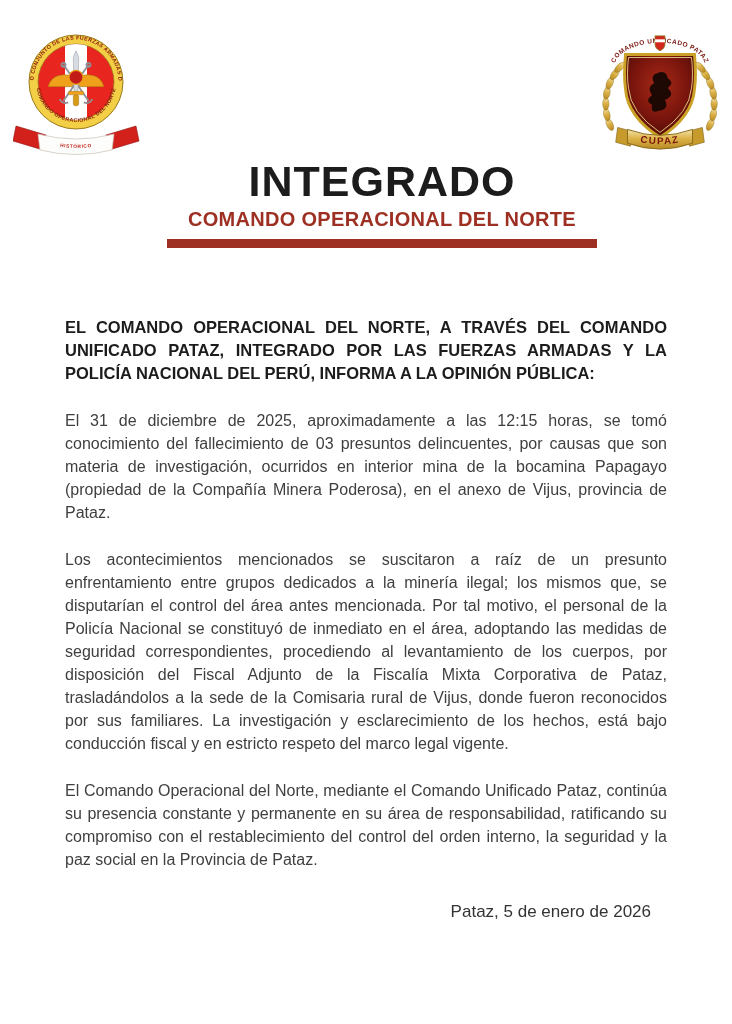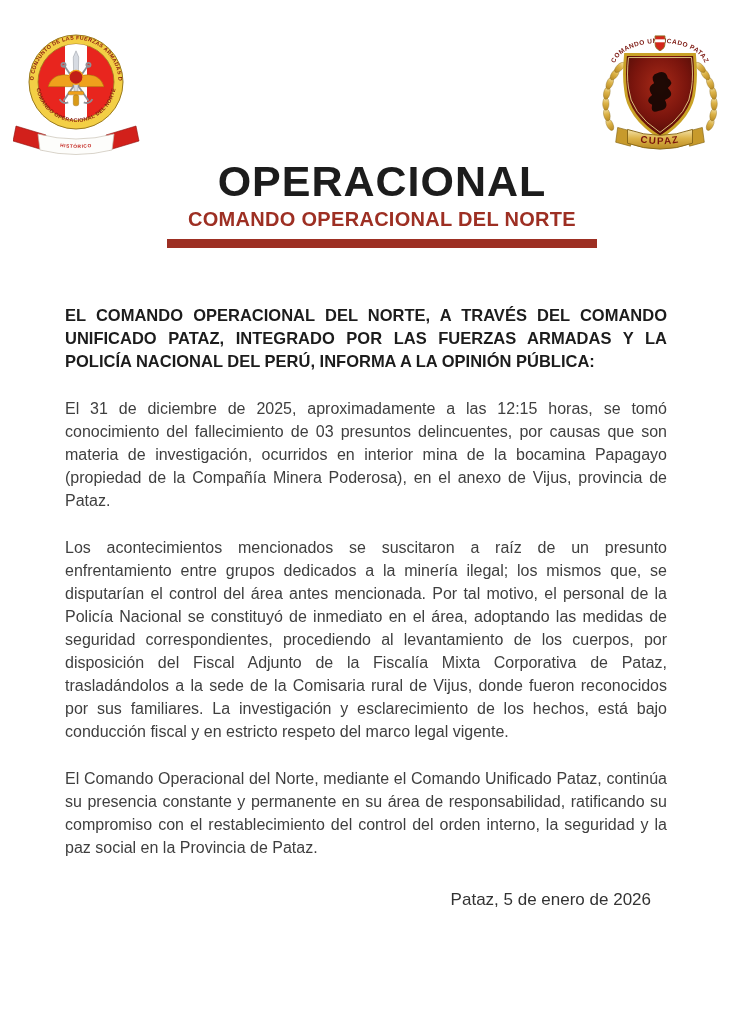--- a/index.html
+++ b/index.html
@@ -17,21 +17,21 @@
     color:#1c1c1c;letter-spacing:1px;
   }
   .title-block h2{
     margin:3px 0 0;font-size:20px;line-height:24px;font-weight:bold;
     color:#9d2f23;letter-spacing:.3px;
   }
   .divider{width:430px;height:9px;margin:8px auto 0;background:#9d2f23;}
   
   .body{position:absolute;left:65px;top:304px;width:602px;}
   .body p{
-    margin:0 0 24px;font-size:16px;line-height:23px;
+    margin:12px 0 24px;font-size:16px;line-height:23px;
     color:#3f3f3f;text-align:justify;
   }
   .body p.lead{font-size:16.5px;font-weight:bold;color:#1c1c1c;}
   .body p.dateline{
     text-align:right;padding-right:16px;margin-top:29px;margin-bottom:0;
     font-size:17px;color:#333333;
   }
   svg text{font-family:"Liberation Sans",sans-serif;}
 </style>
 </head>
@@ -146,21 +146,21 @@
         <path d="M108,103 L93,107 L95,122 L110,118 Z" fill="#c79a2c" stroke="#8a6a1a" stroke-width="0.7"></path>
         <path d="M32,105 Q65,117 98,105 L98,119 Q65,131 32,119 Z" fill="url(#goldG)" stroke="#8a6a1a" stroke-width="1"></path>
         <text font-size="10" font-weight="bold" fill="#7a140d" letter-spacing="1.4">
           <textPath href="#rbanner" startOffset="50%" text-anchor="middle">CUPAZ</textPath>
         </text>
       </g>
     </svg>
   </div>
 
   <div class="title-block">
-    <h1>OPERACIONAL</h1>
+    <h1>INTEGRADO</h1>
     <h2>COMANDO OPERACIONAL DEL NORTE</h2>
     <div class="divider"></div>
   </div>
 
   <main class="body">
     <p class="lead">EL COMANDO OPERACIONAL DEL NORTE, A TRAVÉS DEL COMANDO UNIFICADO PATAZ, INTEGRADO POR LAS FUERZAS ARMADAS Y LA POLICÍA NACIONAL DEL PERÚ, INFORMA A LA OPINIÓN PÚBLICA:</p>
     <p>El 31 de diciembre de 2025, aproximadamente a las 12:15 horas, se tomó conocimiento del fallecimiento de 03 presuntos delincuentes, por causas que son materia de investigación, ocurridos en interior mina de la bocamina Papagayo (propiedad de la Compañía Minera Poderosa), en el anexo de Vijus, provincia de Pataz.</p>
     <p>Los acontecimientos mencionados se suscitaron a raíz de un presunto enfrentamiento entre grupos dedicados a la minería ilegal; los mismos que, se disputarían el control del área antes mencionada. Por tal motivo, el personal de la Policía Nacional se constituyó de inmediato en el área, adoptando las medidas de seguridad correspondientes, procediendo al levantamiento de los cuerpos, por disposición del Fiscal Adjunto de la Fiscalía Mixta Corporativa de Pataz, trasladándolos a la sede de la Comisaria rural de Vijus, donde fueron reconocidos por sus familiares. La investigación y esclarecimiento de los hechos, está bajo conducción fiscal y en estricto respeto del marco legal vigente.</p>
     <p>El Comando Operacional del Norte, mediante el Comando Unificado Pataz, continúa su presencia constante y permanente en su área de responsabilidad, ratificando su compromiso con el restablecimiento del control del orden interno, la seguridad y la paz social en la Provincia de Pataz.</p>
     <p class="dateline">Pataz, 5 de enero de 2026</p>

